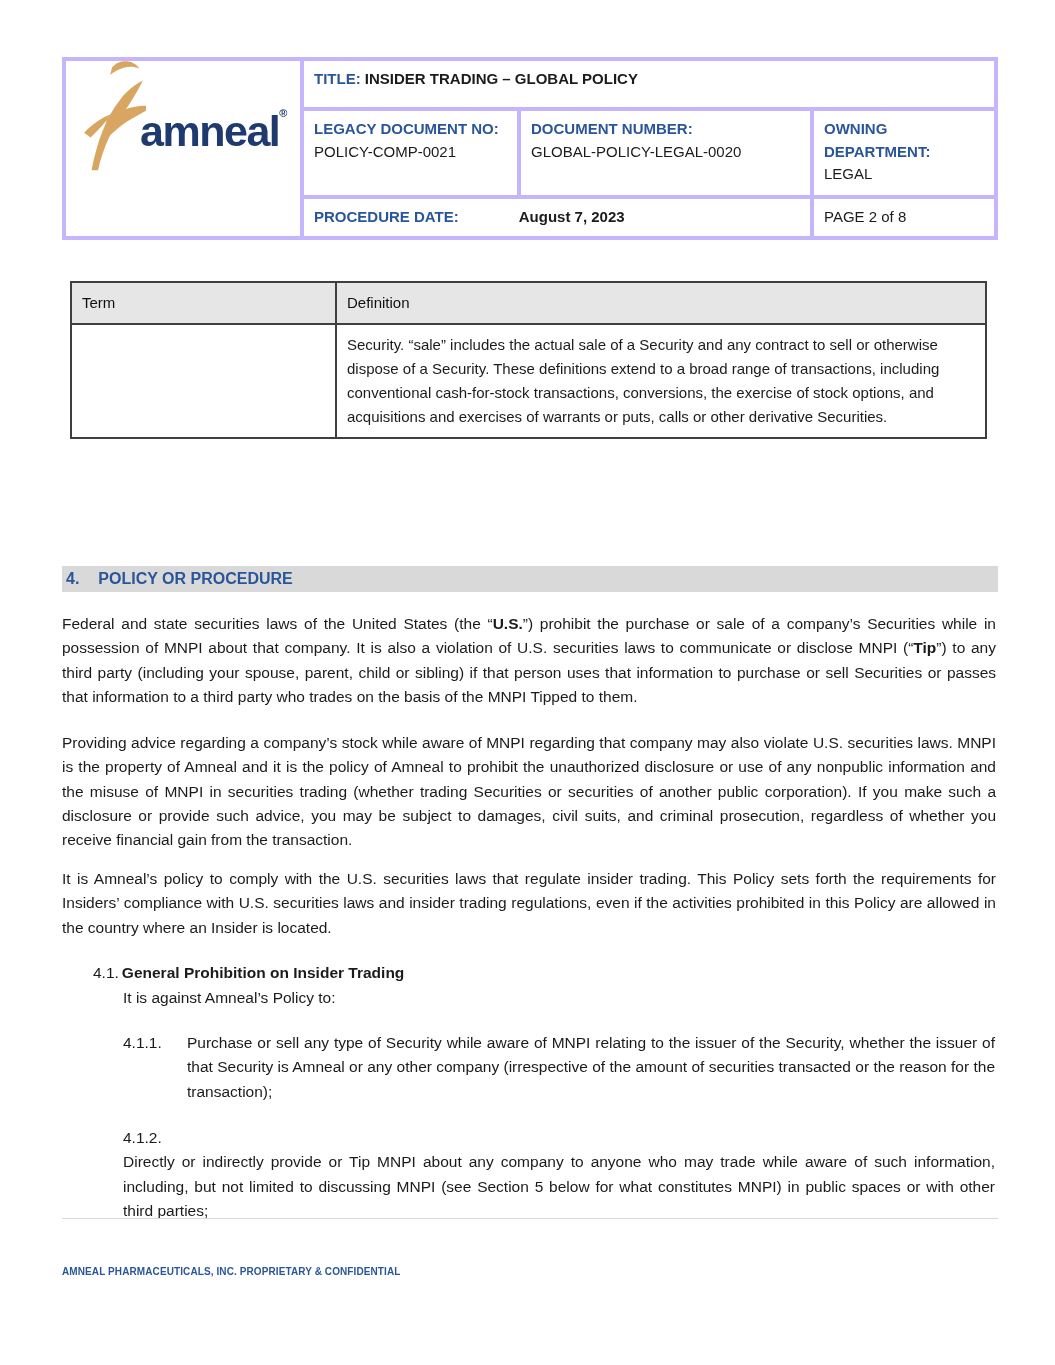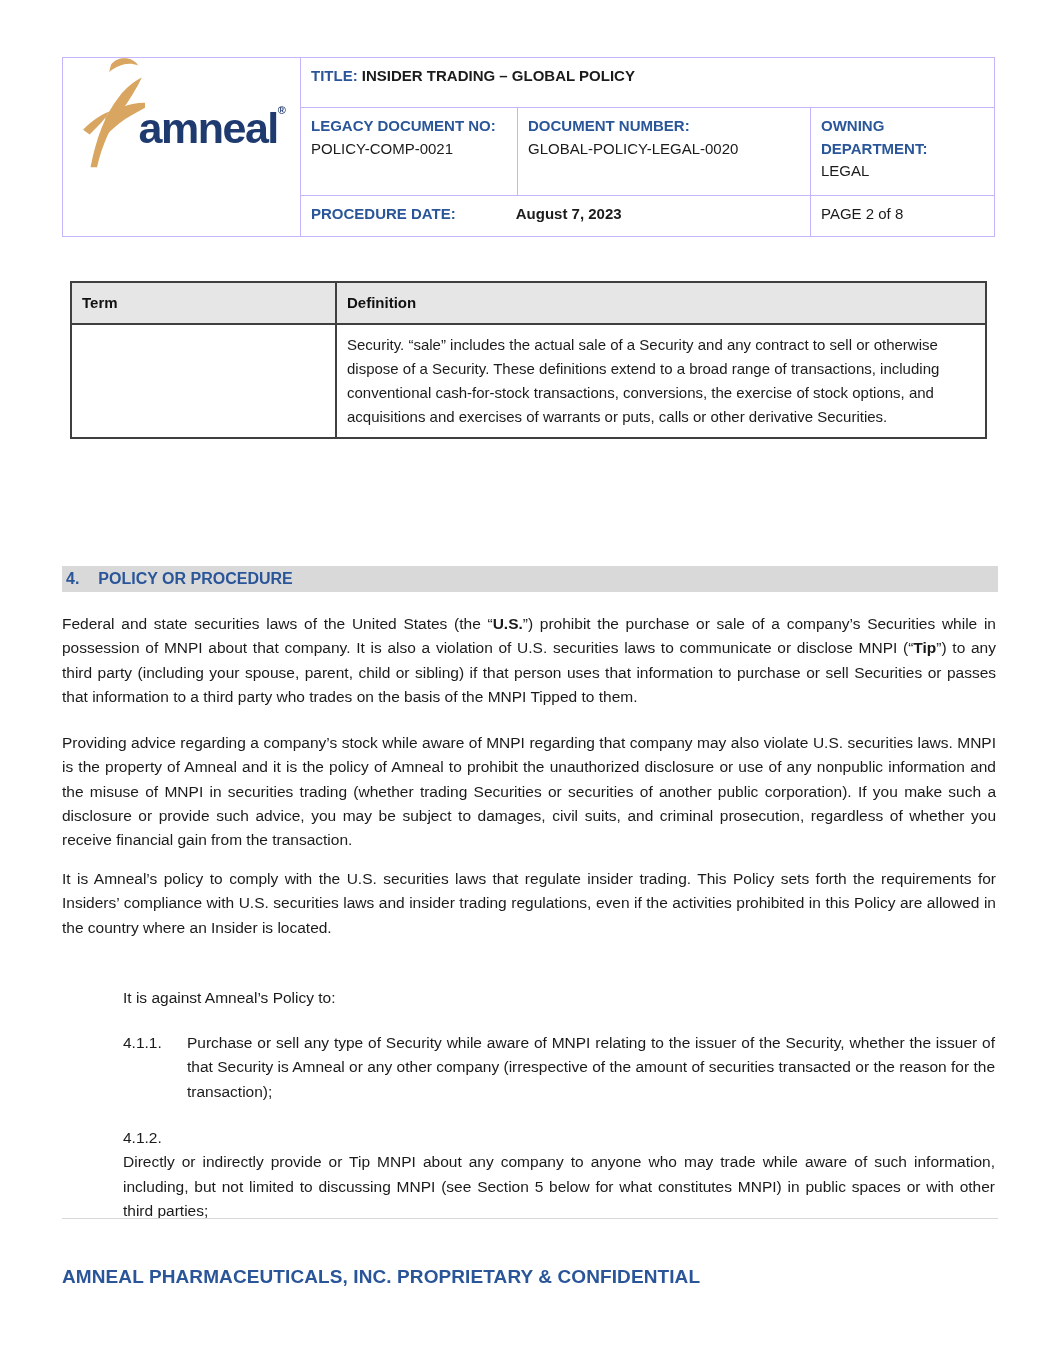--- a/index.html
+++ b/index.html
@@ -6,21 +6,21 @@
   .page{
     position:relative;width:1055px;height:1365px;background:#ffffff;
     font-family:"Liberation Sans",sans-serif;color:#1b1b1b;overflow:hidden;
   }
   
   table.hdr{
     position:absolute;left:62px;top:57px;width:932px;
     border-collapse:collapse;table-layout:fixed;
   }
   table.hdr td{
-    border:1px solid #c4b5fd;vertical-align:top;padding:7px 10px;
+    border:4px solid #c4b5fd;vertical-align:top;padding:7px 10px;
     font-size:15px;line-height:1.5;
   }
   td.logo-cell{vertical-align:middle;text-align:center;padding:4px;}
   .logo-wrap{display:flex;align-items:center;justify-content:center;}
   .logo-figure{margin-right:-6px;margin-top:-8px;}
   .logo-word{
     font-weight:bold;font-size:43px;color:#1E3A6E;letter-spacing:-1.5px;
     line-height:1;position:relative;top:8px;
   }
   .logo-reg{font-size:11px;vertical-align:top;position:relative;top:-2px;font-weight:bold;}
@@ -32,21 +32,21 @@
   .eff-gap{display:inline-block;width:14px;}
   
   table.defs{
     position:absolute;left:70px;top:281px;width:915px;
     border-collapse:collapse;table-layout:fixed;
   }
   table.defs th,table.defs td{
     border:2px solid #3f3f3f;vertical-align:top;
     padding:8px 10px;font-size:15px;line-height:24px;text-align:left;
   }
-  table.defs th{background:#E7E6E6;font-weight:bold;color:#111;}
+  table.defs th{background:#E7E6E6;font-weight:normal;color:#111;}
   td.justify{text-align:justify;}
   
   .secbar{
     position:absolute;left:62px;top:566px;width:936px;height:26px;
     background:#D9D9D9;color:#2A5699;font-weight:bold;font-size:16px;
     display:flex;align-items:center;
   }
   .sec-num{margin-left:4px;}
   .sec-title{margin-left:19px;}
   
@@ -69,21 +69,21 @@
   .numitem .inum{width:64px;flex:none;}
   .numitem .itext{flex:1;text-align:justify;}
   .item1{top:1031px;} .item2{top:1126px;flex-direction:column;}
   
   .footer-rule{
     position:absolute;left:62px;top:1218px;width:936px;height:0;
     border-top:1px solid #d8d8d8;
   }
   .footer-text{
     position:absolute;left:62px;top:1266px;
-    font-size:19px;font-weight:bold;color:#2A5699;letter-spacing:0.1px;
+    font-size:10px;font-weight:bold;color:#2A5699;letter-spacing:0.1px;
   }
 </style>
 </head>
 <body>
 
 <div class="page">
 
   <table class="hdr">
     <colgroup>
         <col style="width:238px">
@@ -153,20 +153,23 @@
 
   <div class="secbar">
     <span class="sec-num">4.</span>
     <span class="sec-title">POLICY OR PROCEDURE</span>
   </div>
 
   <div class="para p1"><span>Federal and state securities laws of the United States (the “</span><span style="font-weight: bold;">U.S.</span><span>”) prohibit the purchase or sale of a company’s Securities while in possession of MNPI about that company. It is also a violation of U.S. securities laws to communicate or disclose MNPI (“</span><span style="font-weight: bold;">Tip</span><span>”) to any third party (including your spouse, parent, child or sibling) if that person uses that information to purchase or sell Securities or passes that information to a third party who trades on the basis of the MNPI Tipped to them.</span></div>
   <div class="para p2">Providing advice regarding a company’s stock while aware of MNPI regarding that company may also violate U.S. securities laws.  MNPI is the property of Amneal and it is the policy of Amneal to prohibit the unauthorized disclosure or use of any nonpublic information and the misuse of MNPI in securities trading (whether trading Securities or securities of another public corporation).  If you make such a disclosure or provide such advice, you may be subject to damages, civil suits, and criminal prosecution, regardless of whether you receive financial gain from the transaction.</div>
   <div class="para p3">It is Amneal’s policy to comply with the U.S. securities laws that regulate insider trading. This Policy sets forth the requirements for Insiders’ compliance with U.S. securities laws and insider trading regulations, even if the activities prohibited in this Policy are allowed in the country where an Insider is located.</div>
 
+  <div class="sub-head">
+    <span>4.1.</span><span class="bold">General Prohibition on Insider Trading</span>
+  </div>
   <div class="sub-line2">It is against Amneal’s Policy to:</div>
 
   <div class="numitem item1">
     <span class="inum">4.1.1.</span>
     <span class="itext">Purchase or sell any type of Security while aware of MNPI relating to the issuer of the Security, whether the issuer of that Security is Amneal or any other company (irrespective of the amount of securities transacted or the reason for the transaction);</span>
   </div>
   <div class="numitem item2">
     <span class="inum">4.1.2.</span>
     <span class="itext">Directly or indirectly provide or Tip MNPI about any company to anyone who may trade while aware of such information, including, but not limited to discussing MNPI (see Section 5 below for what constitutes MNPI) in public spaces or with other third parties;</span>
   </div>

